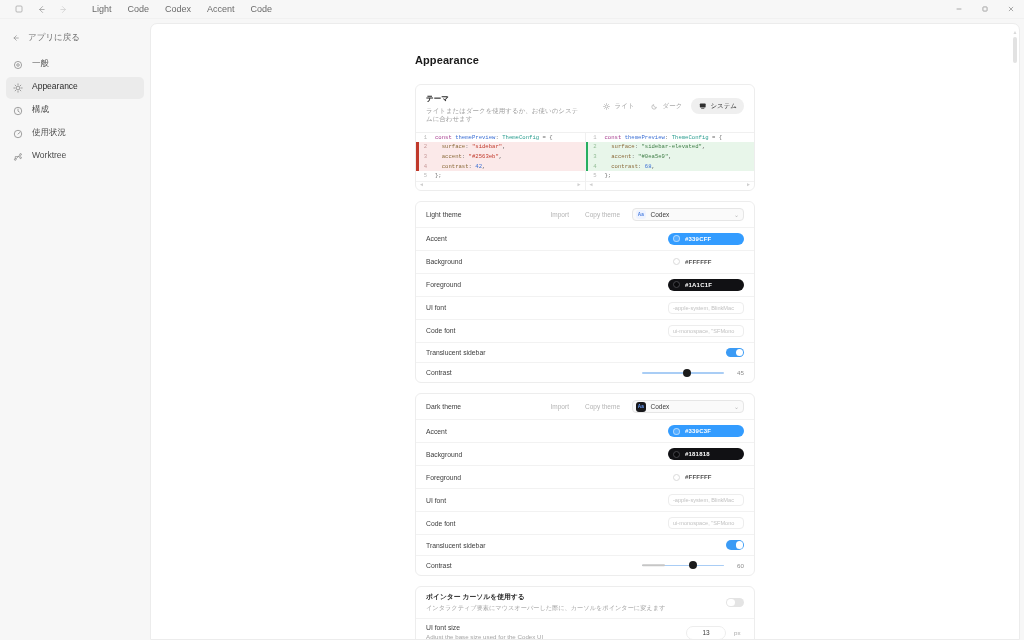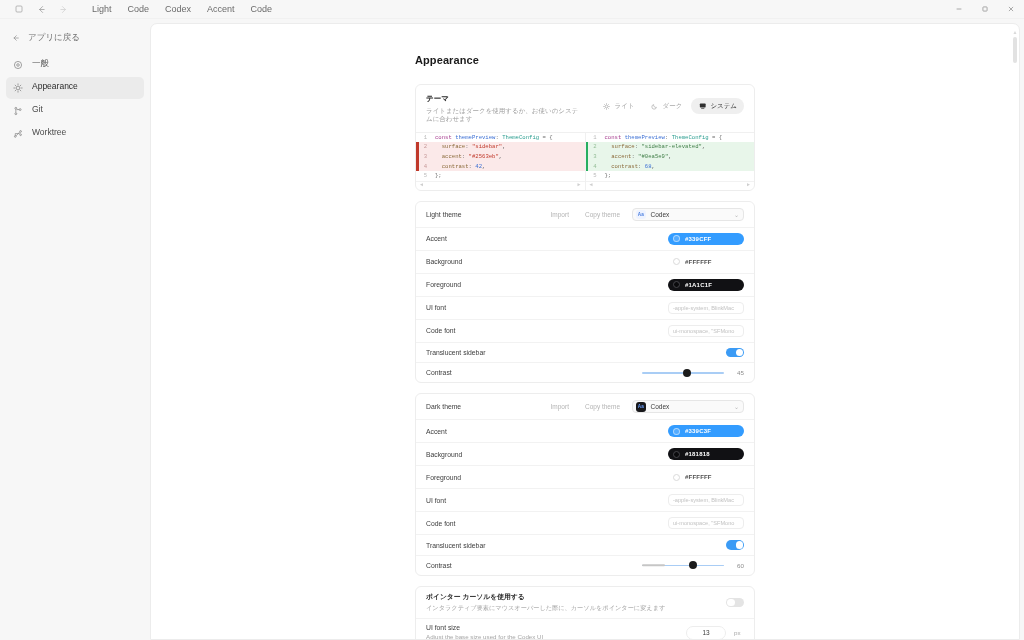--- a/index.html
+++ b/index.html
@@ -355,35 +355,42 @@
           <svg width="10" height="10" viewBox="0 0 14 14">
               <circle cx="7" cy="7" r="2.6" fill="none" stroke="currentColor" stroke-width="1"></circle>
               <g stroke="currentColor" stroke-width="1" stroke-linecap="round">
                 <path d="M7 1.2v1.4M7 11.4v1.4M1.2 7h1.4M11.4 7h1.4M3 3l1 1M10 10l1 1M11 3l-1 1M4 10l-1 1"></path>
               </g>
             </svg>
         </span>
         <span class="nav-label">Appearance</span>
       </div>
 
-
-
-
-
       <div class="nav-item">
         <span class="ic">
           <svg width="10" height="10" viewBox="0 0 14 14">
-              <circle cx="4" cy="3.2" r="1.3" fill="none" stroke="currentColor" stroke-width="1"></circle>
-              <circle cx="4" cy="10.8" r="1.3" fill="none" stroke="currentColor" stroke-width="1"></circle>
-              <circle cx="10" cy="5" r="1.3" fill="none" stroke="currentColor" stroke-width="1"></circle>
-              <path d="M4 4.5v4.8M5.3 5H8.7" fill="none" stroke="currentColor" stroke-width="1"></path>
+              <circle cx="7" cy="7" r="5.2" fill="none" stroke="currentColor" stroke-width="1"></circle>
+              <path d="M7 4.2v3l2 1.4" fill="none" stroke="currentColor" stroke-width="1" stroke-linecap="round"></path>
             </svg>
         </span>
-        <span class="nav-label">Git</span>
+        <span class="nav-label">構成</span>
       </div>
+
+
+      <div class="nav-item">
+        <span class="ic">
+          <svg width="10" height="10" viewBox="0 0 14 14">
+              <circle cx="7" cy="7" r="5.2" fill="none" stroke="currentColor" stroke-width="1"></circle>
+              <path d="M7 7l2.6-2.2" fill="none" stroke="currentColor" stroke-width="1" stroke-linecap="round"></path>
+            </svg>
+        </span>
+        <span class="nav-label">使用状況</span>
+      </div>
+
+
 
 
       <div class="nav-item">
         <span class="ic">
           <svg width="10" height="10" viewBox="0 0 14 14">
               <circle cx="3.2" cy="10.4" r="1.2" fill="none" stroke="currentColor" stroke-width="1"></circle>
               <circle cx="10.6" cy="3.4" r="1.2" fill="none" stroke="currentColor" stroke-width="1"></circle>
               <circle cx="10.6" cy="8" r="1.2" fill="none" stroke="currentColor" stroke-width="1"></circle>
               <path d="M3.2 9.2V6.4h6.2M4.4 9.6l5-5.4" fill="none" stroke="currentColor" stroke-width="0.9"></path>
             </svg>

